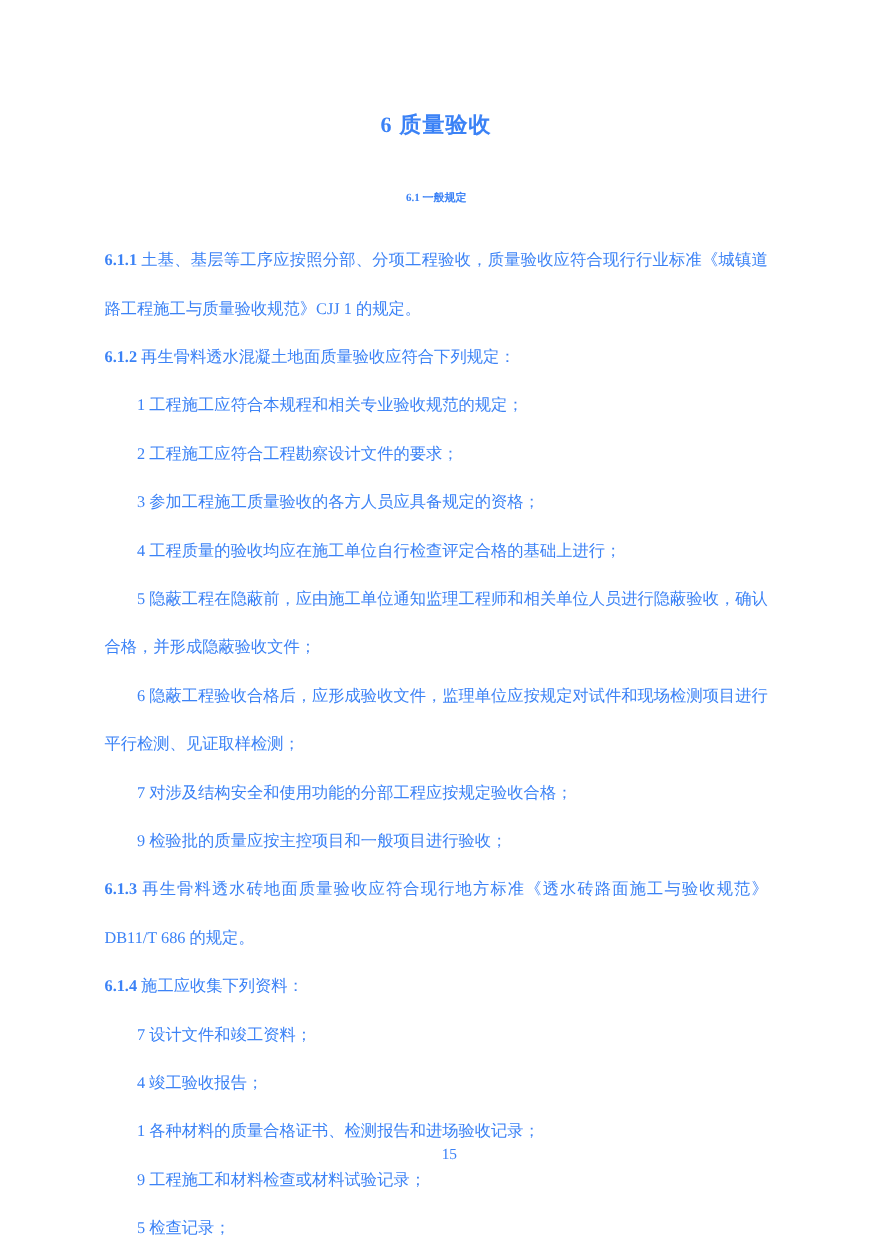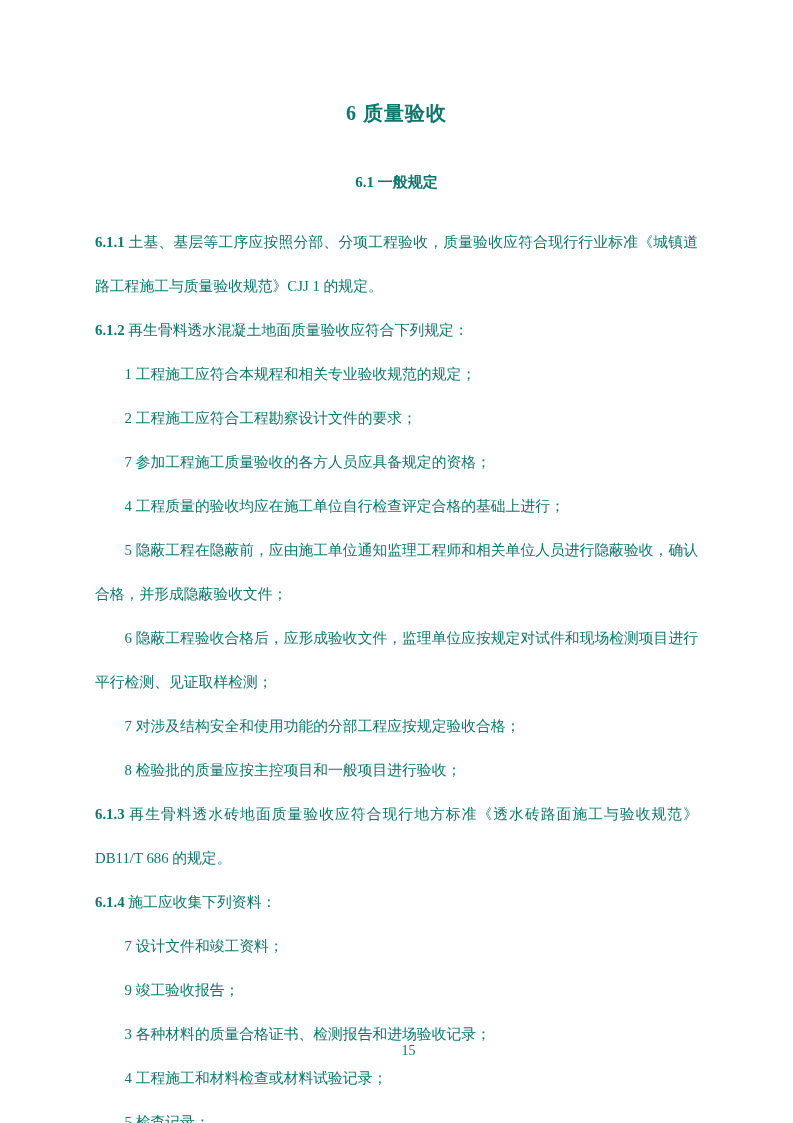--- a/index.html
+++ b/index.html
@@ -6,40 +6,40 @@
     margin: 0;
     padding: 0;
     background: #ffffff;
   }
   .page {
     position: relative;
     width: 793px;
     height: 1123px;
     margin: 0 auto;
     background: #ffffff;
-    color: #0f766e;
+    color: #3b82f6;
     font-family: "Liberation Serif", "DejaVu Serif", serif;
     overflow: hidden;
     box-sizing: border-box;
   }
   .content {
     padding: 100px 95px 0 95px;
     box-sizing: border-box;
   }
   .doc-title {
     margin: 0;
     text-align: center;
     font-size: 20px;
     font-weight: bold;
     letter-spacing: 1px;
   }
   .doc-subtitle {
     margin: 46px 0 0 0;
     text-align: center;
-    font-size: 15px;
+    font-size: 10px;
     font-weight: bold;
   }
   .body-text {
     margin-top: 28px;
     font-size: 14.8px;
     line-height: 44px;
     text-align: justify;
   }
   .body-text p {
     margin: 0;
@@ -65,30 +65,30 @@
 
 <div class="page">
   <div class="content">
     <h1 class="doc-title">6 质量验收</h1>
     <h2 class="doc-subtitle">6.1 一般规定</h2>
     <div class="body-text">
         <p class="clause"><b class="label">6.1.1</b> 土基、基层等工序应按照分部、分项工程验收，质量验收应符合现行行业标准《城镇道路工程施工与质量验收规范》CJJ 1 的规定。</p>
         <p class="clause"><b class="label">6.1.2</b> 再生骨料透水混凝土地面质量验收应符合下列规定：</p>
         <p class="item">1 工程施工应符合本规程和相关专业验收规范的规定；</p>
         <p class="item">2 工程施工应符合工程勘察设计文件的要求；</p>
-        <p class="item">7 参加工程施工质量验收的各方人员应具备规定的资格；</p>
+        <p class="item">3 参加工程施工质量验收的各方人员应具备规定的资格；</p>
         <p class="item">4 工程质量的验收均应在施工单位自行检查评定合格的基础上进行；</p>
         <p class="item">5 隐蔽工程在隐蔽前，应由施工单位通知监理工程师和相关单位人员进行隐蔽验收，确认合格，并形成隐蔽验收文件；</p>
         <p class="item">6 隐蔽工程验收合格后，应形成验收文件，监理单位应按规定对试件和现场检测项目进行平行检测、见证取样检测；</p>
         <p class="item">7 对涉及结构安全和使用功能的分部工程应按规定验收合格；</p>
-        <p class="item">8 检验批的质量应按主控项目和一般项目进行验收；</p>
+        <p class="item">9 检验批的质量应按主控项目和一般项目进行验收；</p>
         <p class="clause"><b class="label">6.1.3</b> 再生骨料透水砖地面质量验收应符合现行地方标准《透水砖路面施工与验收规范》DB11/T 686 的规定。</p>
         <p class="clause"><b class="label">6.1.4</b> 施工应收集下列资料：</p>
         <p class="item">7 设计文件和竣工资料；</p>
-        <p class="item">9 竣工验收报告；</p>
-        <p class="item">3 各种材料的质量合格证书、检测报告和进场验收记录；</p>
-        <p class="item">4 工程施工和材料检查或材料试验记录；</p>
+        <p class="item">4 竣工验收报告；</p>
+        <p class="item">1 各种材料的质量合格证书、检测报告和进场验收记录；</p>
+        <p class="item">9 工程施工和材料检查或材料试验记录；</p>
         <p class="item">5 检查记录；</p>
         <p class="item">6 工程重大问题处理文件。</p>
       </div>
   </div>
   <div class="page-number">15</div>
 </div>
 
 </body></html>

